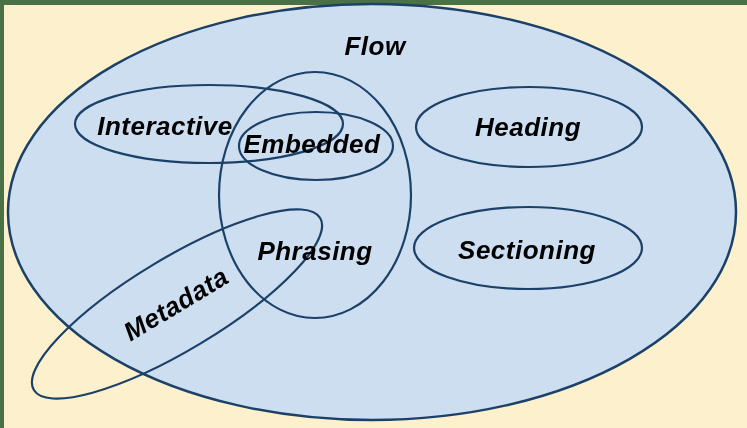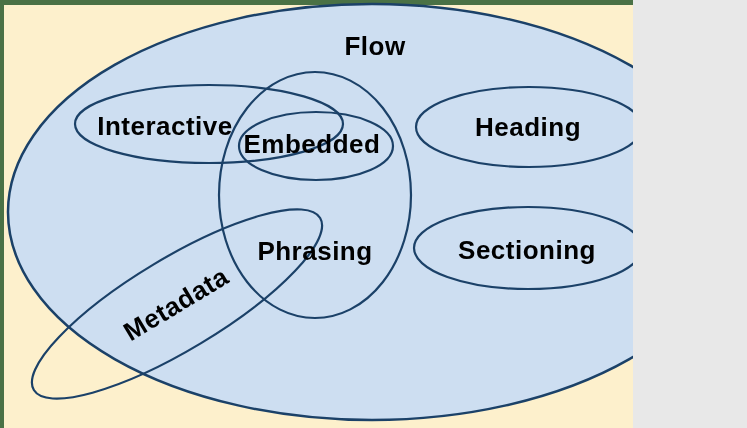--- a/index.html
+++ b/index.html
@@ -3,23 +3,24 @@
 <meta charset="utf-8">
 <style>
   html, body {
     margin: 0;
     padding: 0;
     background: #e8e8e8;
     font-family: "Liberation Sans", sans-serif;
   }
   .stage {
     position: relative;
-    width: 633px;
+    width: 747px;
     height: 428px;
     overflow: hidden;
+    font-style: italic;
   }
   svg { display: block; }
   .set-label {
     font-family: "Liberation Sans", sans-serif;
     font-weight: bold;
     font-size: 26px;
     fill: #000000;
     text-anchor: middle;
     dominant-baseline: central;
     letter-spacing: 0.5px;

